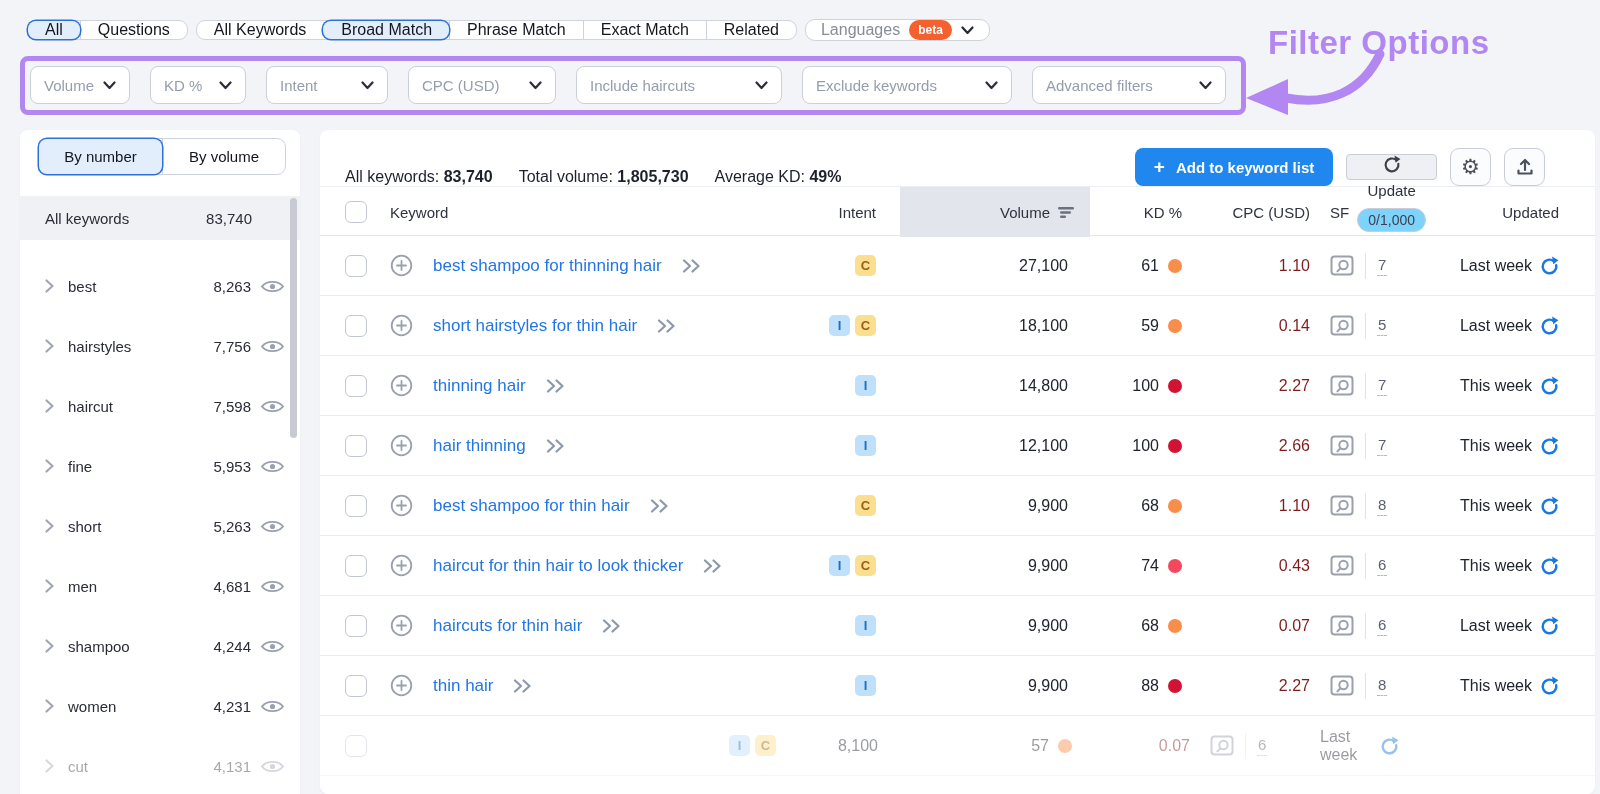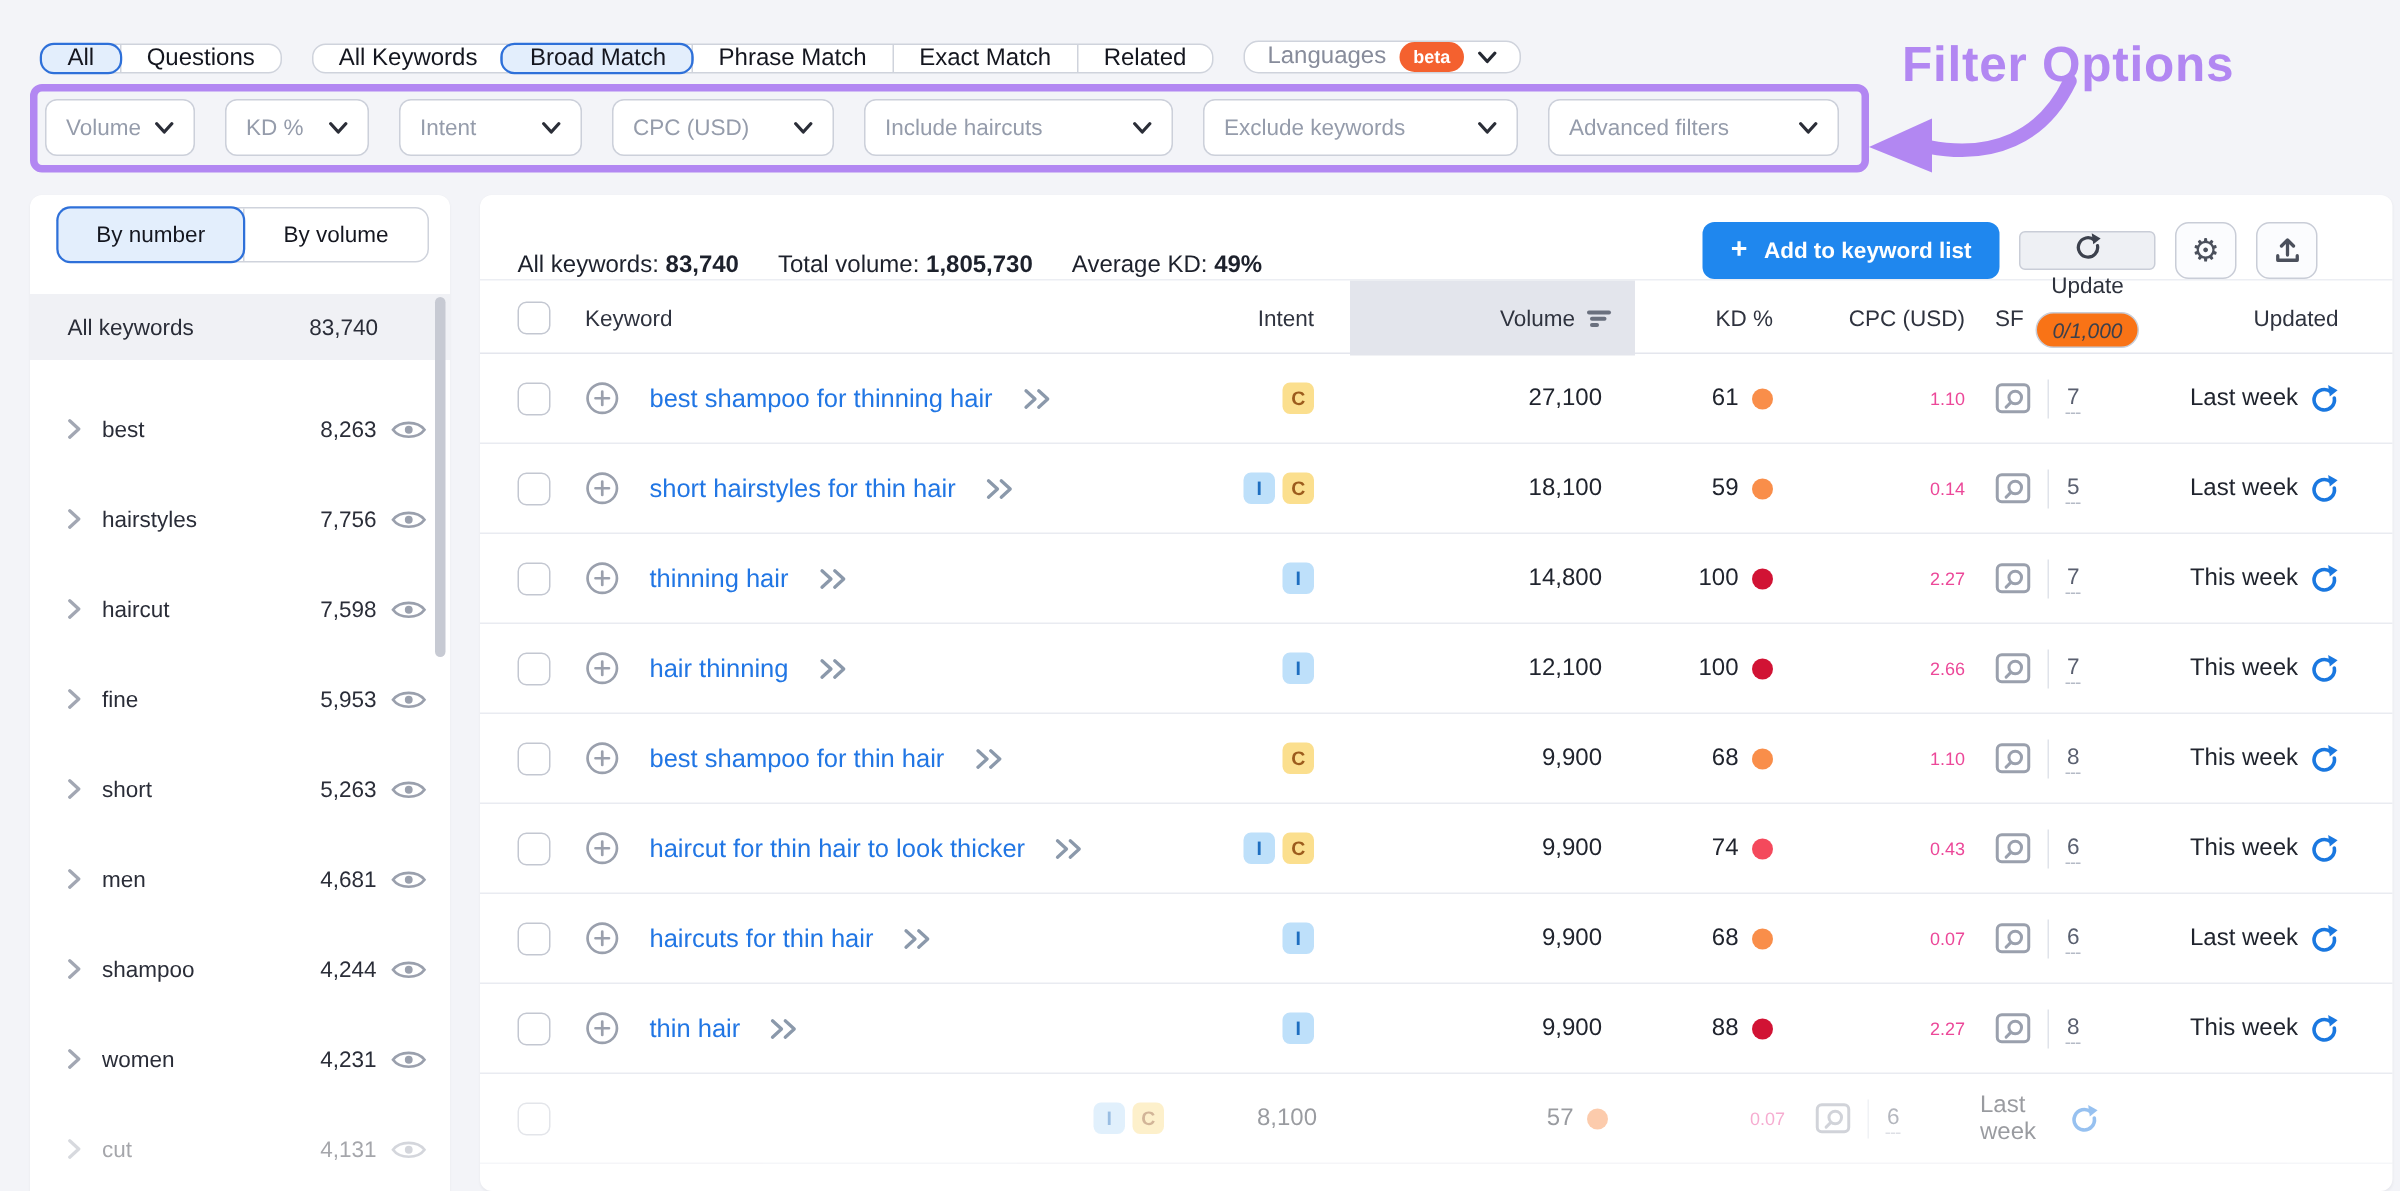--- a/index.html
+++ b/index.html
@@ -4,21 +4,21 @@
 <style>
   * { box-sizing: border-box; margin: 0; padding: 0; }
   html, body { width: 1600px; height: 794px; overflow: hidden; }
   body {
     position: relative;
     background: #f3f4f8;
     font-family: "Liberation Sans", "DejaVu Sans", sans-serif;
     color: #1d212c;
   }
   
-  .topbar { position: absolute; left: 27px; top: 11px; display: flex; gap: 20px; align-items: flex-end; height: 38px; }
+  .topbar { position: absolute; left: 27px; top: 11px; display: flex; gap: 8px; align-items: center; height: 38px; }
   .tabgroup { display: inline-flex; background: #fff; border: 1px solid #cfd3dc; border-radius: 9px; align-items: stretch; }
   .tab { display: flex; align-items: center; padding: 0 17px; font-size: 16px; color: #14161f; border-left: 1px solid #cfd3dc; cursor: pointer; white-space: nowrap; }
   .tab:first-child { border-left: none; }
   .tab.selected { background: var(--selected-bg); border-radius: 8px; box-shadow: 0 0 0 1.5px var(--selected-border); position: relative; z-index: 1; border-left-color: transparent; }
   .languages-btn { display: inline-flex; align-items: center; gap: 9px; background: #fff; border: 1px solid #cfd3dc; border-radius: 10px; padding: 0 15px; font-size: 16px; color: #878c9b; cursor: pointer; }
   .beta { background: var(--beta-orange); color: #fff; font-size: 12px; font-weight: bold; padding: 3px 9px; border-radius: 10px; }
   
   .filterbox { position: absolute; left: 20px; top: 56px; width: 1226px; height: 59px; border: 5px solid var(--purple); border-radius: 8px; }
   .filters { position: absolute; left: 30px; top: 66px; display: flex; gap: 20px; height: 38px; }
   .filter-btn { display: inline-flex; align-items: center; justify-content: space-between; background: #fff; border: 1px solid #ccd0da; border-radius: 8px; padding: 0 13px; font-size: 15px; color: #959cab; cursor: pointer; white-space: nowrap; }
@@ -41,41 +41,41 @@
   .side-scrollbar { position: absolute; right: 3px; top: 68px; width: 7px; height: 240px; background: #c7cad3; border-radius: 4px; }
   
   .main { position: absolute; left: 320px; top: 130px; width: 1275px; height: 664px; background: #fff; border-radius: 8px; box-shadow: 0 1px 2px rgba(20,22,31,.05); }
   .summary { height: 56px; display: flex; align-items: flex-end; padding: 0 50px 0 25px; }
   .stat { font-size: 16px; color: #1d212c; margin-right: 26px; white-space: nowrap; }
   .stat b { font-weight: bold; }
   .sum-actions { margin-left: auto; display: flex; align-items: center; gap: 13px; }
   .add-btn { background: var(--accent-blue); color: #fff; border: none; font-size: 15px; font-weight: bold; height: 38px; border-radius: 8px; display: inline-flex; align-items: center; gap: 11px; padding: 0 19px; cursor: pointer; font-family: inherit; }
   .add-btn .plus { font-size: 19px; font-weight: bold; }
   .update-btn { background: #eef0f4; border: 1px solid #c9cdd7; height: 26px; border-radius: 4px; display: inline-flex; align-items: center; gap: 9px; padding: 0 10px; font-size: 15px; color: #2e323d; cursor: pointer; font-family: inherit; flex-direction: column; }
-  .update-pill { background: #f97316; border: 1px solid #c9cdd7; border-radius: 14px; padding: 3px 10px; font-size: 14px; color: #3c404c; font-style: italic; }
+  .update-pill { background: #7dd3fc; border: 1px solid #c9cdd7; border-radius: 14px; padding: 3px 10px; font-size: 14px; color: #3c404c; }
   .icon-btn { width: 41px; height: 38px; background: #fbfcfe; border: 1px solid #c9cdd7; border-radius: 9px; display: inline-flex; align-items: center; justify-content: center; color: #4b505c; font-size: 21px; cursor: pointer; font-family: "DejaVu Sans", sans-serif; }
   
   .grid { display: grid; grid-template-columns: 70px 410px 100px 190px 110px 120px 115px 160px; align-items: center; }
   .thead { height: 50px; border-top: 1px solid #eceef3; border-bottom: 1px solid #e4e6ed; font-size: 15px; color: #2f333f; }
   .th-right { text-align: right; }
   .th-intent { padding-right: 24px; }
   .th-vol { background: #e3e5ec; height: 50px; display: flex; align-items: center; justify-content: flex-end; gap: 8px; padding-right: 15px; }
   .th-kd { padding-right: 18px; } .th-cpc { padding-right: 10px; }
   .th-sf { padding-left: 10px; } .th-upd { padding-right: 36px; }
   .cbx { width: 22px; height: 22px; margin-left: 25px; background: #fff; border: 1.5px solid #c3c7d1; border-radius: 6px; cursor: pointer; }
   .trow { height: 60px; border-bottom: 1px solid #e9ebf1; }
   .trow.faded { opacity: .45; }
   .kw-cell { display: flex; align-items: center; gap: 20px; }
   .kw { color: var(--link-blue); font-size: 17px; text-decoration: none; cursor: pointer; white-space: nowrap; }
   .intent-cell { display: flex; justify-content: flex-end; gap: 5px; padding-right: 24px; }
   .badge { width: 21px; height: 21px; border-radius: 5px; font-size: 13px; font-weight: bold; display: inline-flex; align-items: center; justify-content: center; }
   .vol-cell { text-align: right; padding-right: 22px; font-size: 16px; color: #20242e; }
   .kd-cell { display: flex; align-items: center; justify-content: flex-end; gap: 9px; padding-right: 18px; font-size: 16px; color: #20242e; }
   .kd-dot { width: 14px; height: 14px; border-radius: 50%; }
-  .cpc-cell { text-align: right; padding-right: 10px; font-size: 12px; color: #ec4899; }
+  .cpc-cell { text-align: right; padding-right: 10px; font-size: 16px; color: #7f1d1d; }
   .sf-cell { display: flex; align-items: center; padding-left: 10px; }
   .sf-div { width: 1px; height: 26px; background: #e0e3ea; margin: 0 11px; }
   .sf-num { font-size: 15px; color: #5a6070; border-bottom: 1px dashed #b4bac6; padding: 0 1px 2px; cursor: pointer; }
   .upd-cell { display: flex; align-items: center; justify-content: flex-end; gap: 8px; padding-right: 36px; font-size: 16px; color: #20242e; }
   .refresh-blue { color: var(--refresh-blue); display: flex; cursor: pointer; }
   .refresh-dark { color: #3c414d; display: flex; }
 </style>
 </head>
 <body>
 

